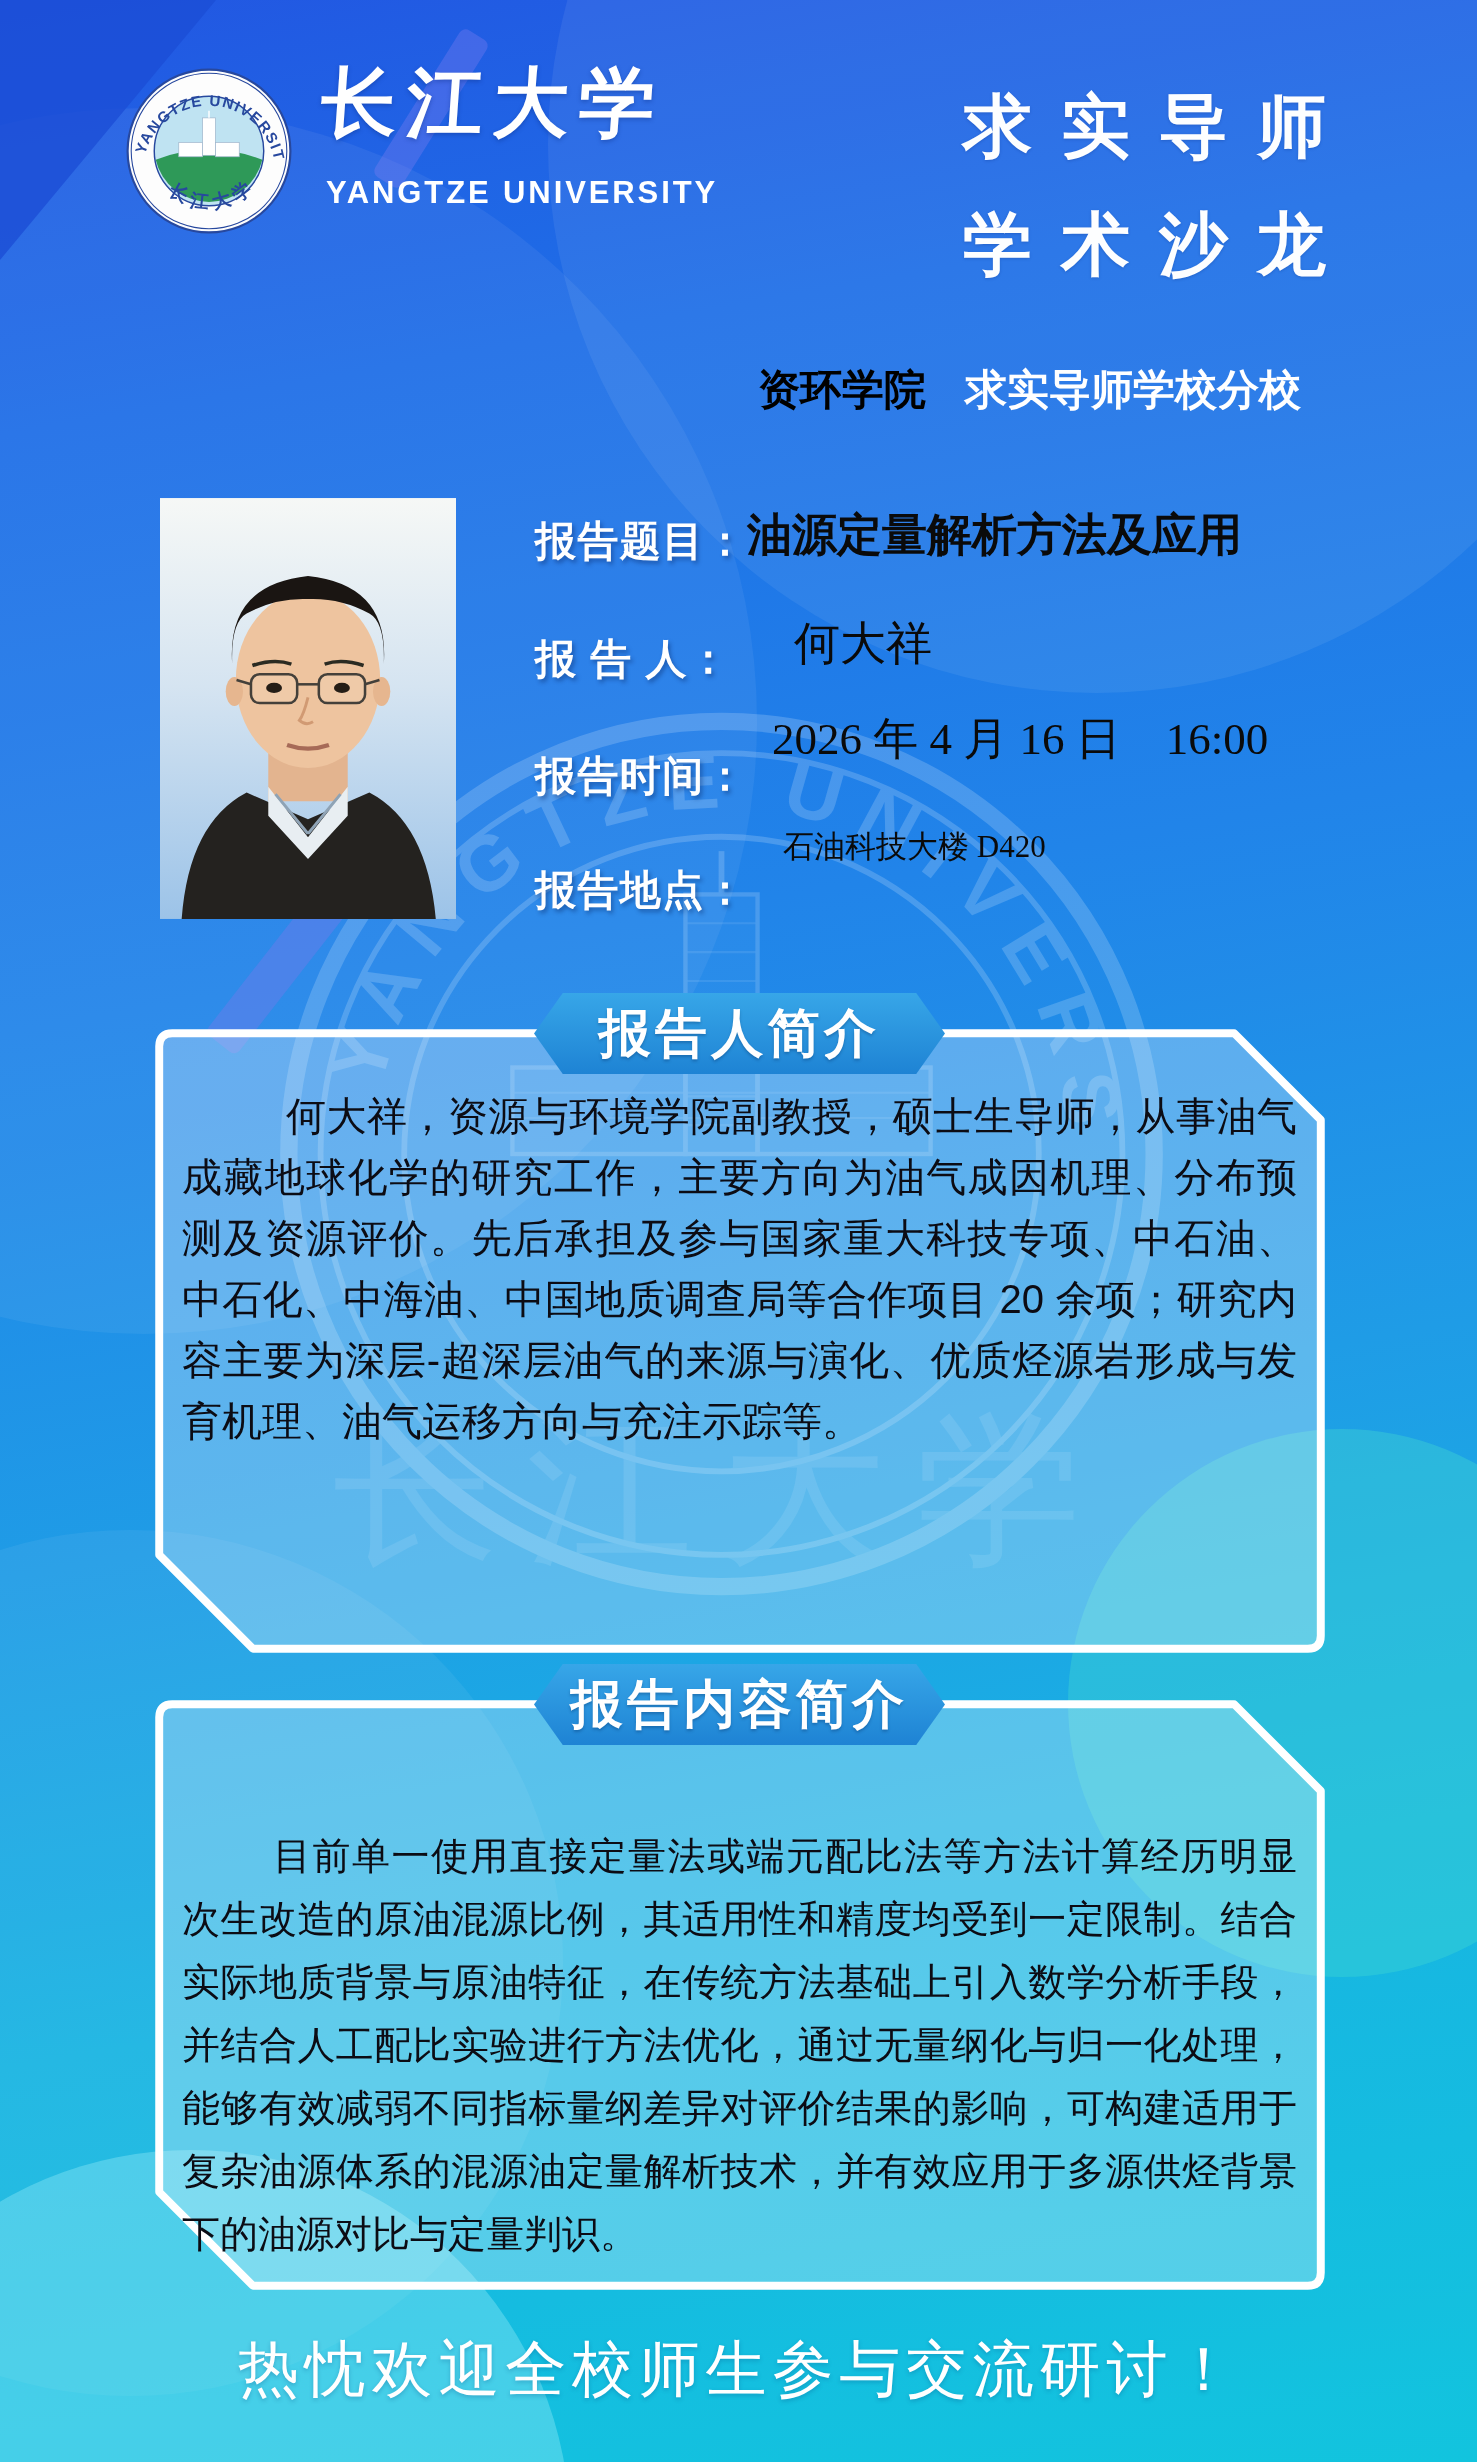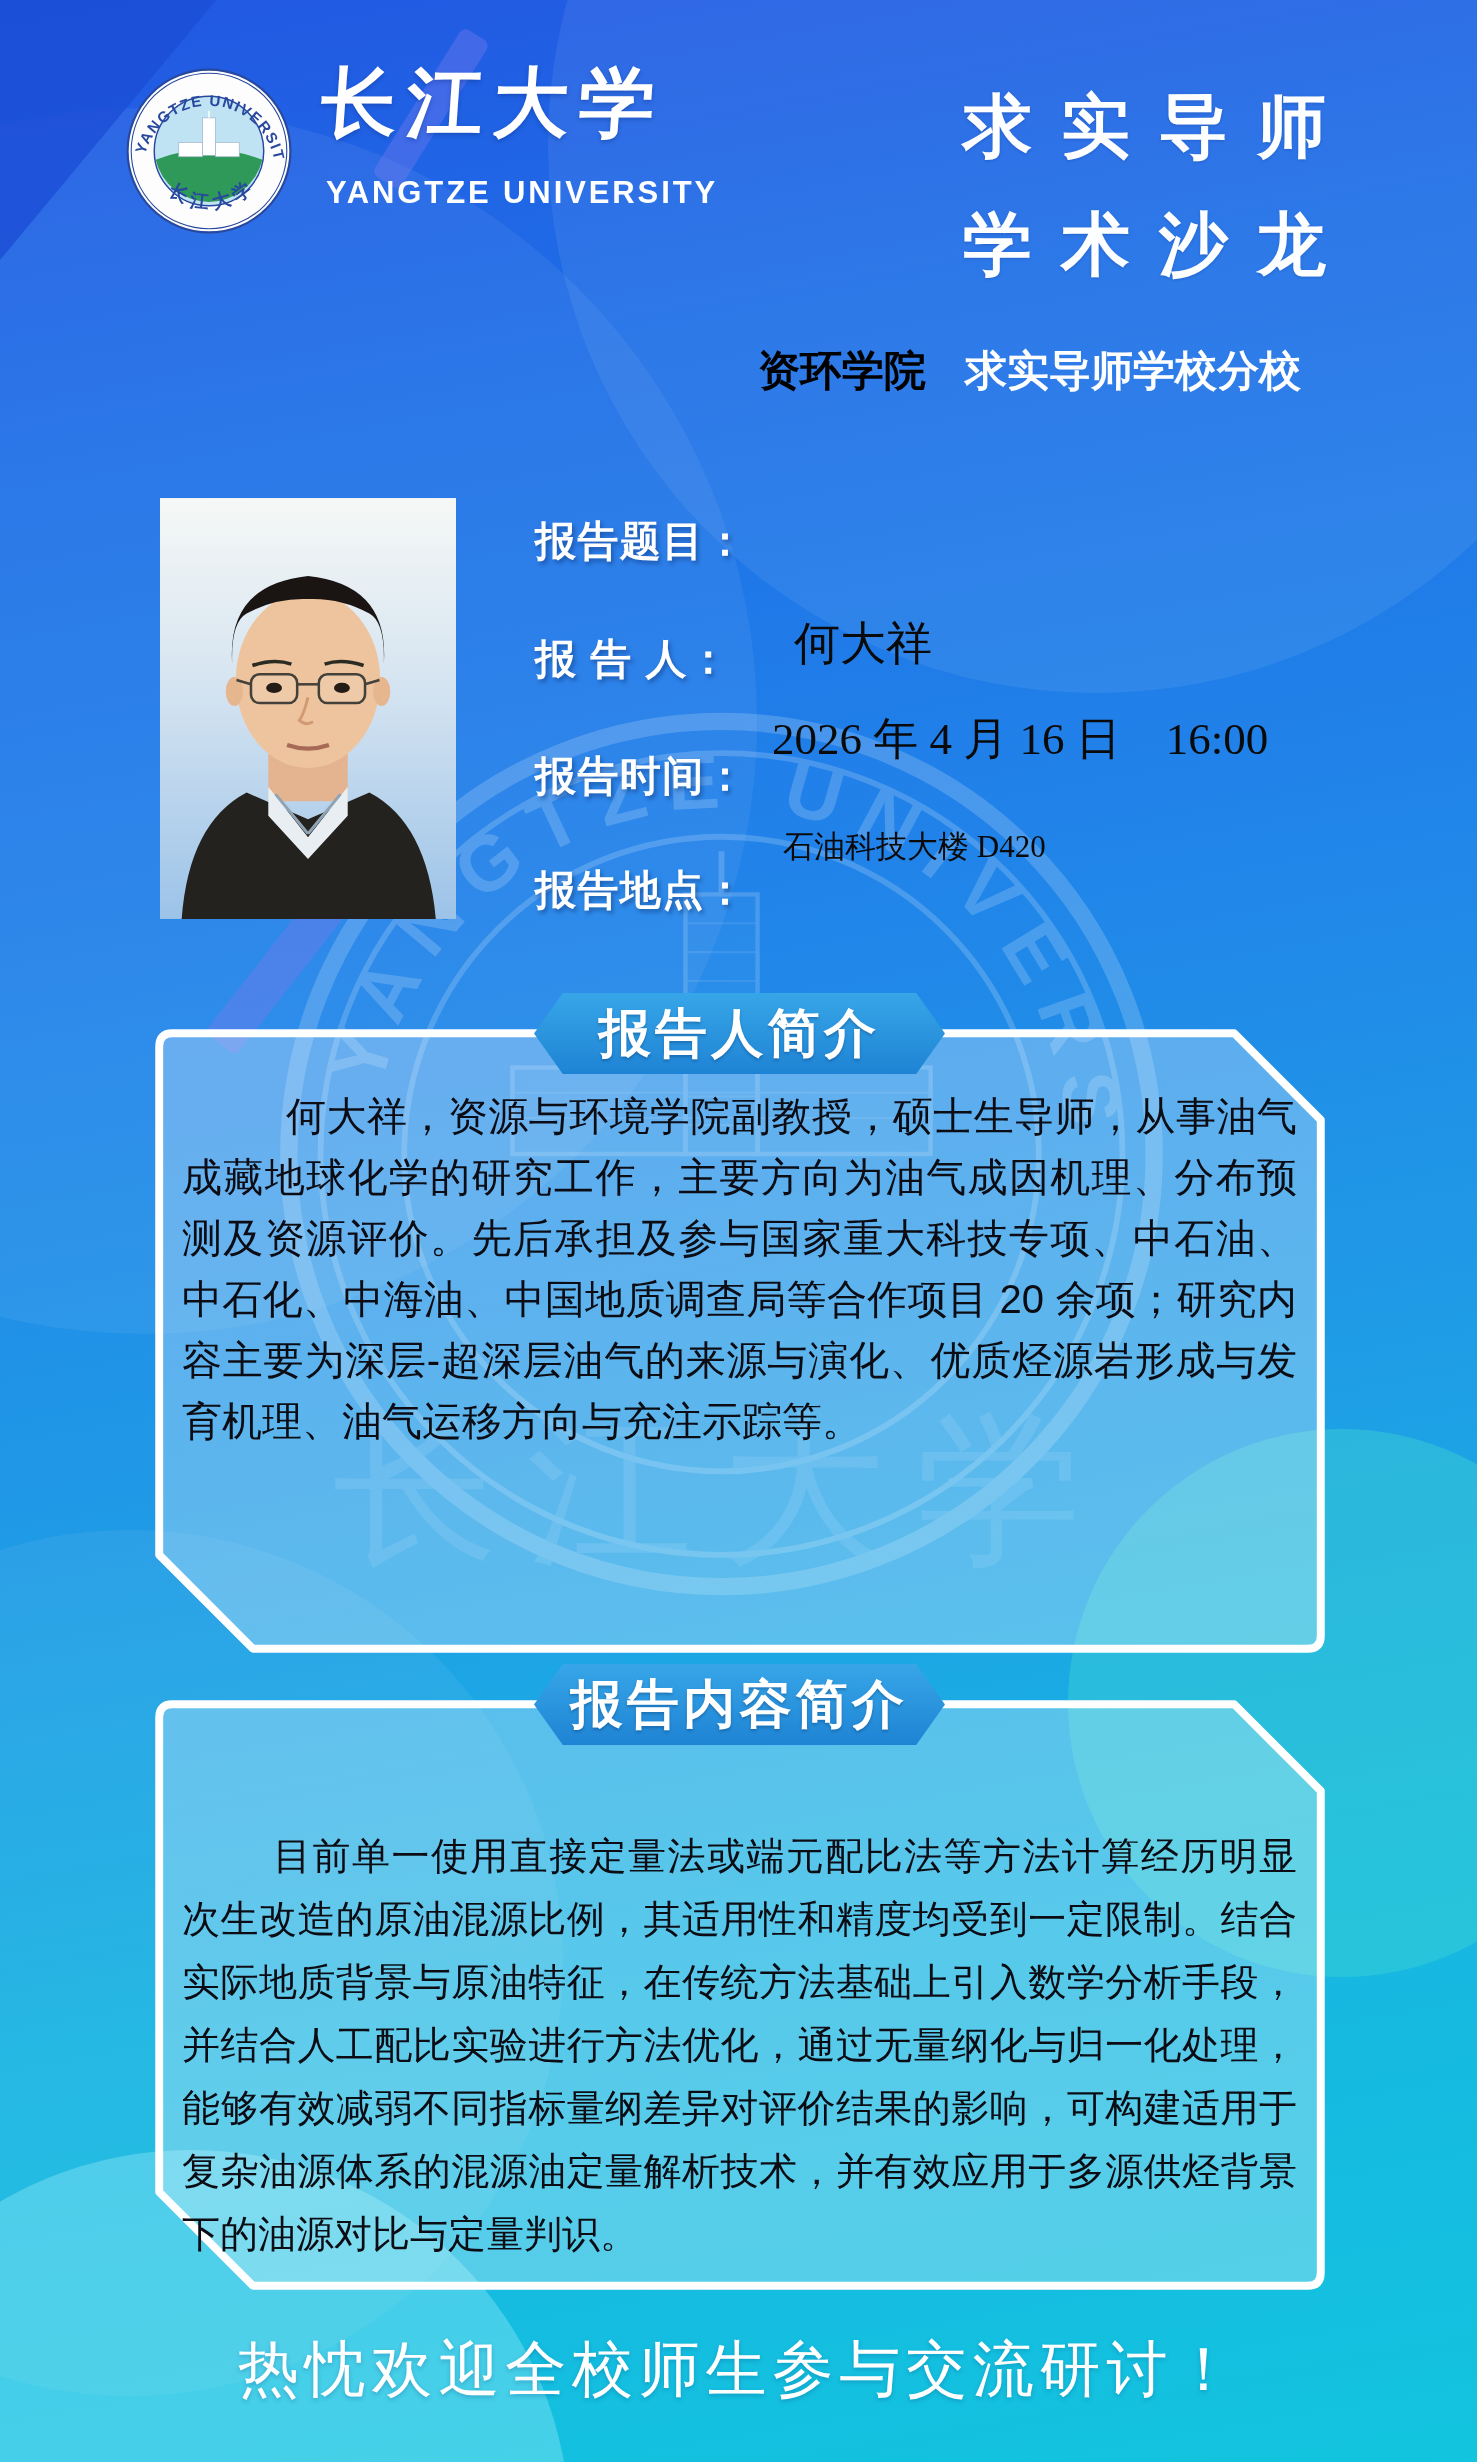--- a/index.html
+++ b/index.html
@@ -24,21 +24,21 @@
   .logo{position:absolute;left:124px;top:66px;}
   .uni-cn{position:absolute;left:321px;top:53px;color:#fff;
     font-family:"DejaVu Serif",serif;font-weight:bold;font-size:76px;letter-spacing:10px;
     transform:skewX(-4deg);text-shadow:0 2.2px 4.3px rgba(10,40,120,.35);}
   .uni-en{position:absolute;left:326px;top:175px;color:#fff;font-weight:bold;
     font-size:31px;letter-spacing:2.9px;}
   .headline{position:absolute;left:963px;color:#fdfeff;font-family:"DejaVu Serif",serif;
     font-weight:bold;font-size:69px;letter-spacing:29px;white-space:nowrap;
     text-shadow:0 1.4px 2.9px rgba(10,40,120,.25);}
   .hl1{top:81px;} .hl2{top:199px;}
-  .org-line{position:absolute;left:758px;top:343px;display:flex;gap:39px;
+  .org-line{position:absolute;left:758px;top:362px;display:flex;gap:39px;
     font-size:42px;font-weight:bold;white-space:nowrap;}
   .org-college{color:#000;}
   .org-branch{color:#fff;}
   
   .photo{position:absolute;left:160px;top:498px;}
   
   .info-label{position:absolute;color:#fff;font-weight:bold;font-size:41px;
     letter-spacing:1.4px;white-space:nowrap;text-shadow:2.2px 2.9px 4.3px rgba(5,30,90,.40);}
   .info-value{position:absolute;color:#0a0a0a;white-space:nowrap;}
   .v-title{left:747px;top:505px;font-size:45px;font-weight:600;}
@@ -177,20 +177,21 @@
       <line x1="126" y1="258" x2="106" y2="252"></line>
       <line x1="284" y1="258" x2="304" y2="252"></line>
     </g>
     <ellipse cx="158" cy="263" rx="11" ry="7" fill="#241d16"></ellipse>
     <ellipse cx="252" cy="263" rx="11" ry="7" fill="#241d16"></ellipse>
     <path d="M 205 276 Q 199 300 193 308 Q 202 316 212 310" stroke="#d19a73" stroke-width="4" fill="none"></path>
     <path d="M 176 342 Q 205 352 234 342" stroke="#a66a57" stroke-width="6" fill="none"></path>
   </svg>
 
   <div class="info-label l-title">报告题目：</div>
+  <div class="info-value v-title">油源定量解析方法及应用</div>
   <div class="info-label l-speaker">报 告 人：</div>
   <div class="info-value v-speaker">何大祥</div>
   <div class="info-label l-time">报告时间：</div>
   <div class="info-value v-time">2026 年 4 月 16 日　16:00</div>
   <div class="info-label l-venue">报告地点：</div>
   <div class="info-value v-venue">石油科技大楼 D420</div>
 
   <svg class="box-svg box1" width="1176" height="630" viewBox="0 0 1630 873">
     <path d="M 28 10 L 1500 10 L 1620 130 L 1620 845 Q 1620 863 1602 863 L 140 863 L 10 733 L 10 28 Q 10 10 28 10 Z" fill="rgba(235,248,255,0.30)" stroke="#ffffff" stroke-width="11" stroke-linejoin="round"></path>
   </svg>

